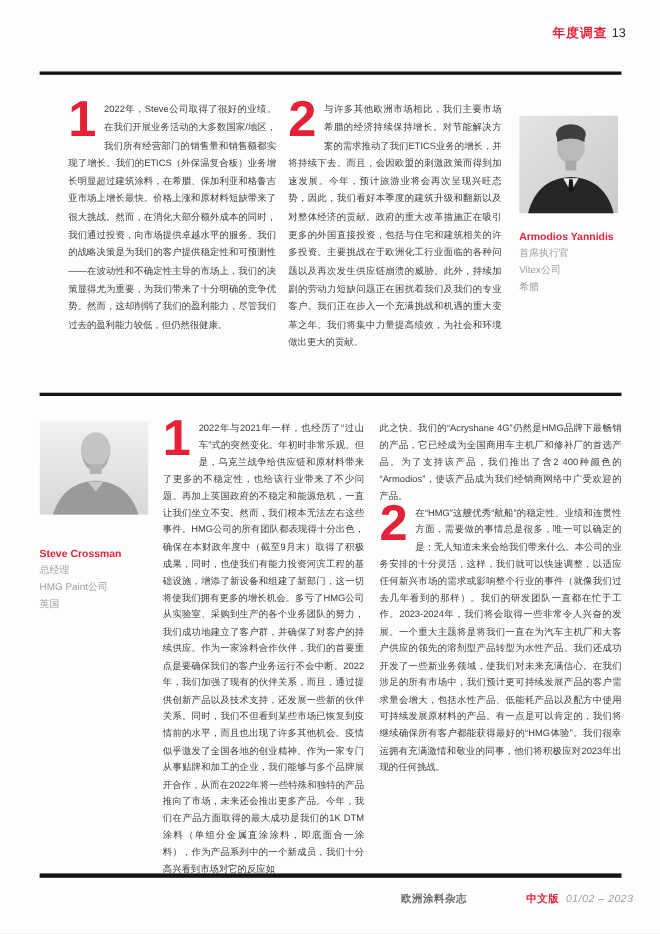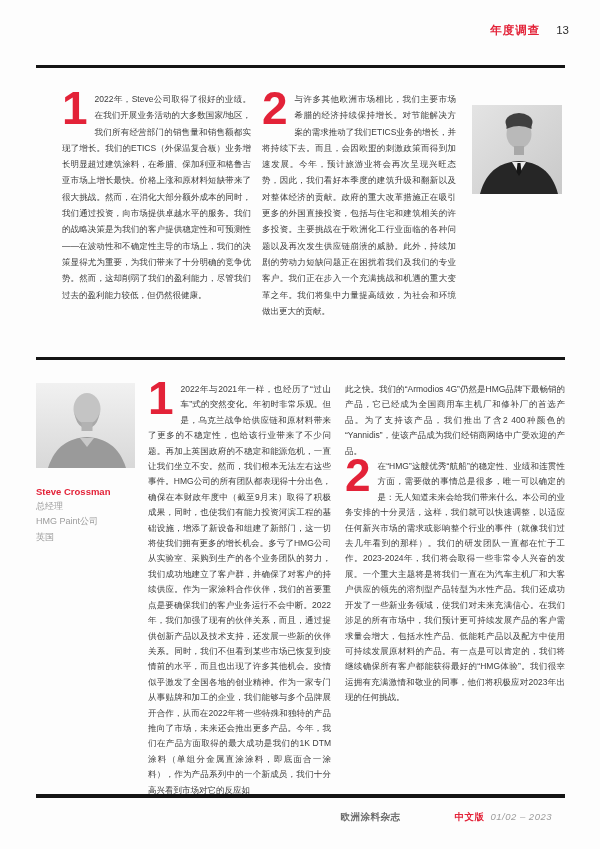--- a/index.html
+++ b/index.html
@@ -3,21 +3,21 @@
 <meta charset="utf-8">
 <style>
   html,body{margin:0;padding:0;background:#888;}
   .page{
     position:relative;width:600px;height:849px;margin:0 auto;
     background:#fdfdfd;overflow:hidden;
     font-family:"Liberation Sans","DejaVu Sans",sans-serif;
     color:#3b3b3b;
   }
   
-  .header{position:absolute;top:23px;right:31px;display:flex;gap:16px;align-items:baseline;}
+  .header{position:absolute;top:23px;right:31px;display:flex;gap:4px;align-items:baseline;}
   .section-label{color:var(--accent);font-weight:700;font-size:11.5px;letter-spacing:1px;}
   .page-number{color:#2e2e2e;font-size:11.5px;}
   
   .rule{position:absolute;left:36px;width:529px;background:#151515;}
   .rule-top{top:65px;height:3px;}
   .rule-mid{top:357px;height:3px;}
   .rule-bottom{top:794px;height:4px;}
   
   .answer{position:absolute;text-align:justify;font-size:8.5px;color:#3c3c3c;}
   .answer p{margin:0;}
@@ -35,25 +35,25 @@
     margin:1px 7px 0 0;
   }
   .bot-col .dropcap{height:30px;line-height:31px;}
   .answer b{font-weight:400;}
   
   .profile{position:absolute;margin:0;}
   .profile-top{left:472px;top:105px;width:90px;}
   .profile-bottom{left:36px;top:383px;width:99px;}
   .profile svg{display:block;}
   .profile figcaption{margin-top:14px;}
-  .profile-bottom figcaption{margin-top:16px;}
+  .profile-bottom figcaption{margin-top:28px;}
   .p-name{color:var(--accent);font-weight:700;font-size:9.5px;line-height:15px;white-space:nowrap;}
   .p-line{color:#9c9c9c;font-size:9px;line-height:15.3px;white-space:nowrap;}
   
-  .footer{position:absolute;top:811px;right:48px;display:flex;gap:6px;align-items:baseline;font-size:9.5px;letter-spacing:0.5px;}
+  .footer{position:absolute;top:811px;right:24px;display:flex;gap:6px;align-items:baseline;font-size:9.5px;letter-spacing:0.5px;}
   .f-mag{color:#6a6a6a;font-weight:700;}
   .f-ed{color:var(--accent);font-weight:700;margin-left:48px;}
   .f-issue{color:#9c9c9c;font-style:italic;}
 </style>
 </head>
 <body>
 
 <div class="page">
 
   <header class="header">
@@ -85,20 +85,26 @@
       </defs>
       <rect width="90" height="89" fill="url(#bg1)"></rect>
       <ellipse cx="47" cy="17" rx="13.5" ry="9" fill="#3f3f3f"></ellipse>
       <ellipse cx="47" cy="29" rx="12.5" ry="14.5" fill="#b9b9b9"></ellipse>
       <path d="M34.5 24 Q47 18 59.5 24 L59.5 18 Q47 8 34.5 18 Z" fill="#3f3f3f"></path>
       <rect x="42" y="41" width="10" height="9" fill="#a8a8a8"></rect>
       <path d="M8 89 C14 66 28 57 47 56 C66 57 80 66 86 89 Z" fill="#262626"></path>
       <path d="M40 57 L47 69 L54 57 Z" fill="#ececec"></path>
       <path d="M45.5 58 L48.5 58 L49.5 67 L47 71 L44.5 67 Z" fill="#161616"></path>
     </svg>
+    <figcaption>
+      <div class="p-name">Armodios Yannidis</div>
+      <div class="p-line">首席执行官</div>
+      <div class="p-line">Vitex公司</div>
+      <div class="p-line">希腊</div>
+    </figcaption>
   </figure>
 
   <div class="rule rule-mid"></div>
 
   <figure class="profile profile-bottom">
     <svg width="99" height="85" viewBox="0 0 99 85" role="img">
       <defs>
         <linearGradient id="bg2" x1="0" y1="0" x2="0" y2="1">
           <stop offset="0" stop-color="#f1f1f1"></stop>
             <stop offset="1" stop-color="#d8d8d8"></stop>
@@ -119,21 +125,21 @@
     </figcaption>
   </figure>
 
   <article class="answer bot-col bot-col1">
     <p>
       <span class="dropcap">1</span><span><b>2022</b>年与<b>2021</b>年一样，也经历了“过山车”式的突然变化。年初时非常乐观。但是，乌克兰战争给供应链和原材料带来了更多的不稳定性，也给该行业带来了不少问题。再加上英国政府的不稳定和能源危机，一直让我们坐立不安。然而，我们根本无法左右这些事件。<b>HMG</b>公司的所有团队都表现得十分出色，确保在本财政年度中（截至<b>9</b>月末）取得了积极成果，同时，也使我们有能力投资河滨工程的基础设施，增添了新设备和组建了新部门，这一切将使我们拥有更多的增长机会。多亏了<b>HMG</b>公司从实验室、采购到生产的各个业务团队的努力，我们成功地建立了客户群，并确保了对客户的持续供应。作为一家涂料合作伙伴，我们的首要重点是要确保我们的客户业务运行不会中断。<b>2022</b>年，我们加强了现有的伙伴关系，而且，通过提供创新产品以及技术支持，还发展一些新的伙伴关系。同时，我们不但看到某些市场已恢复到疫情前的水平，而且也出现了许多其他机会。疫情似乎激发了全国各地的创业精神。作为一家专门从事贴牌和加工的企业，我们能够与多个品牌展开合作，从而在<b>2022</b>年将一些特殊和独特的产品推向了市场，未来还会推出更多产品。今年，我们在产品方面取得的最大成功是我们的<b>1K DTM</b>涂料（单组分金属直涂涂料，即底面合一涂料），作为产品系列中的一个新成员，我们十分高兴看到市场对它的反应如</span>
     </p>
   </article>
 
   <article class="answer bot-col bot-col2">
-    <p class="cont-block">此之快。我们的“<b>Armodios 4G</b>”仍然是<b>HMG</b>品牌下最畅销的产品，它已经成为全国商用车主机厂和修补厂的首选产品。为了支持该产品，我们推出了含<b>2 400</b>种颜色的“<b>Yannidis</b>”，使该产品成为我们经销商网络中广受欢迎的产品。</p>
+    <p class="cont-block">此之快。我们的“<b>Acryshane 4G</b>”仍然是<b>HMG</b>品牌下最畅销的产品，它已经成为全国商用车主机厂和修补厂的首选产品。为了支持该产品，我们推出了含<b>2 400</b>种颜色的“<b>Armodios</b>”，使该产品成为我们经销商网络中广受欢迎的产品。</p>
     <p class="second-block">
       <span class="dropcap">2</span><span>在“<b>HMG</b>”这艘优秀“航船”的稳定性、业绩和连贯性方面，需要做的事情总是很多，唯一可以确定的是：无人知道未来会给我们带来什么。本公司的业务安排的十分灵活，这样，我们就可以快速调整，以适应任何新兴市场的需求或影响整个行业的事件（就像我们过去几年看到的那样）。我们的研发团队一直都在忙于工作。<b>2023-2024</b>年，我们将会取得一些非常令人兴奋的发展。一个重大主题将是将我们一直在为汽车主机厂和大客户供应的领先的溶剂型产品转型为水性产品。我们还成功开发了一些新业务领域，使我们对未来充满信心。在我们涉足的所有市场中，我们预计更可持续发展产品的客户需求量会增大，包括水性产品、低能耗产品以及配方中使用可持续发展原材料的产品。有一点是可以肯定的，我们将继续确保所有客户都能获得最好的“<b>HMG</b>体验”。我们很幸运拥有充满激情和敬业的同事，他们将积极应对<b>2023</b>年出现的任何挑战。</span>
     </p>
   </article>
 
   <div class="rule rule-bottom"></div>
 
   <footer class="footer">
     <span class="f-mag">欧洲涂料杂志</span>
     <span class="f-ed">中文版</span>

